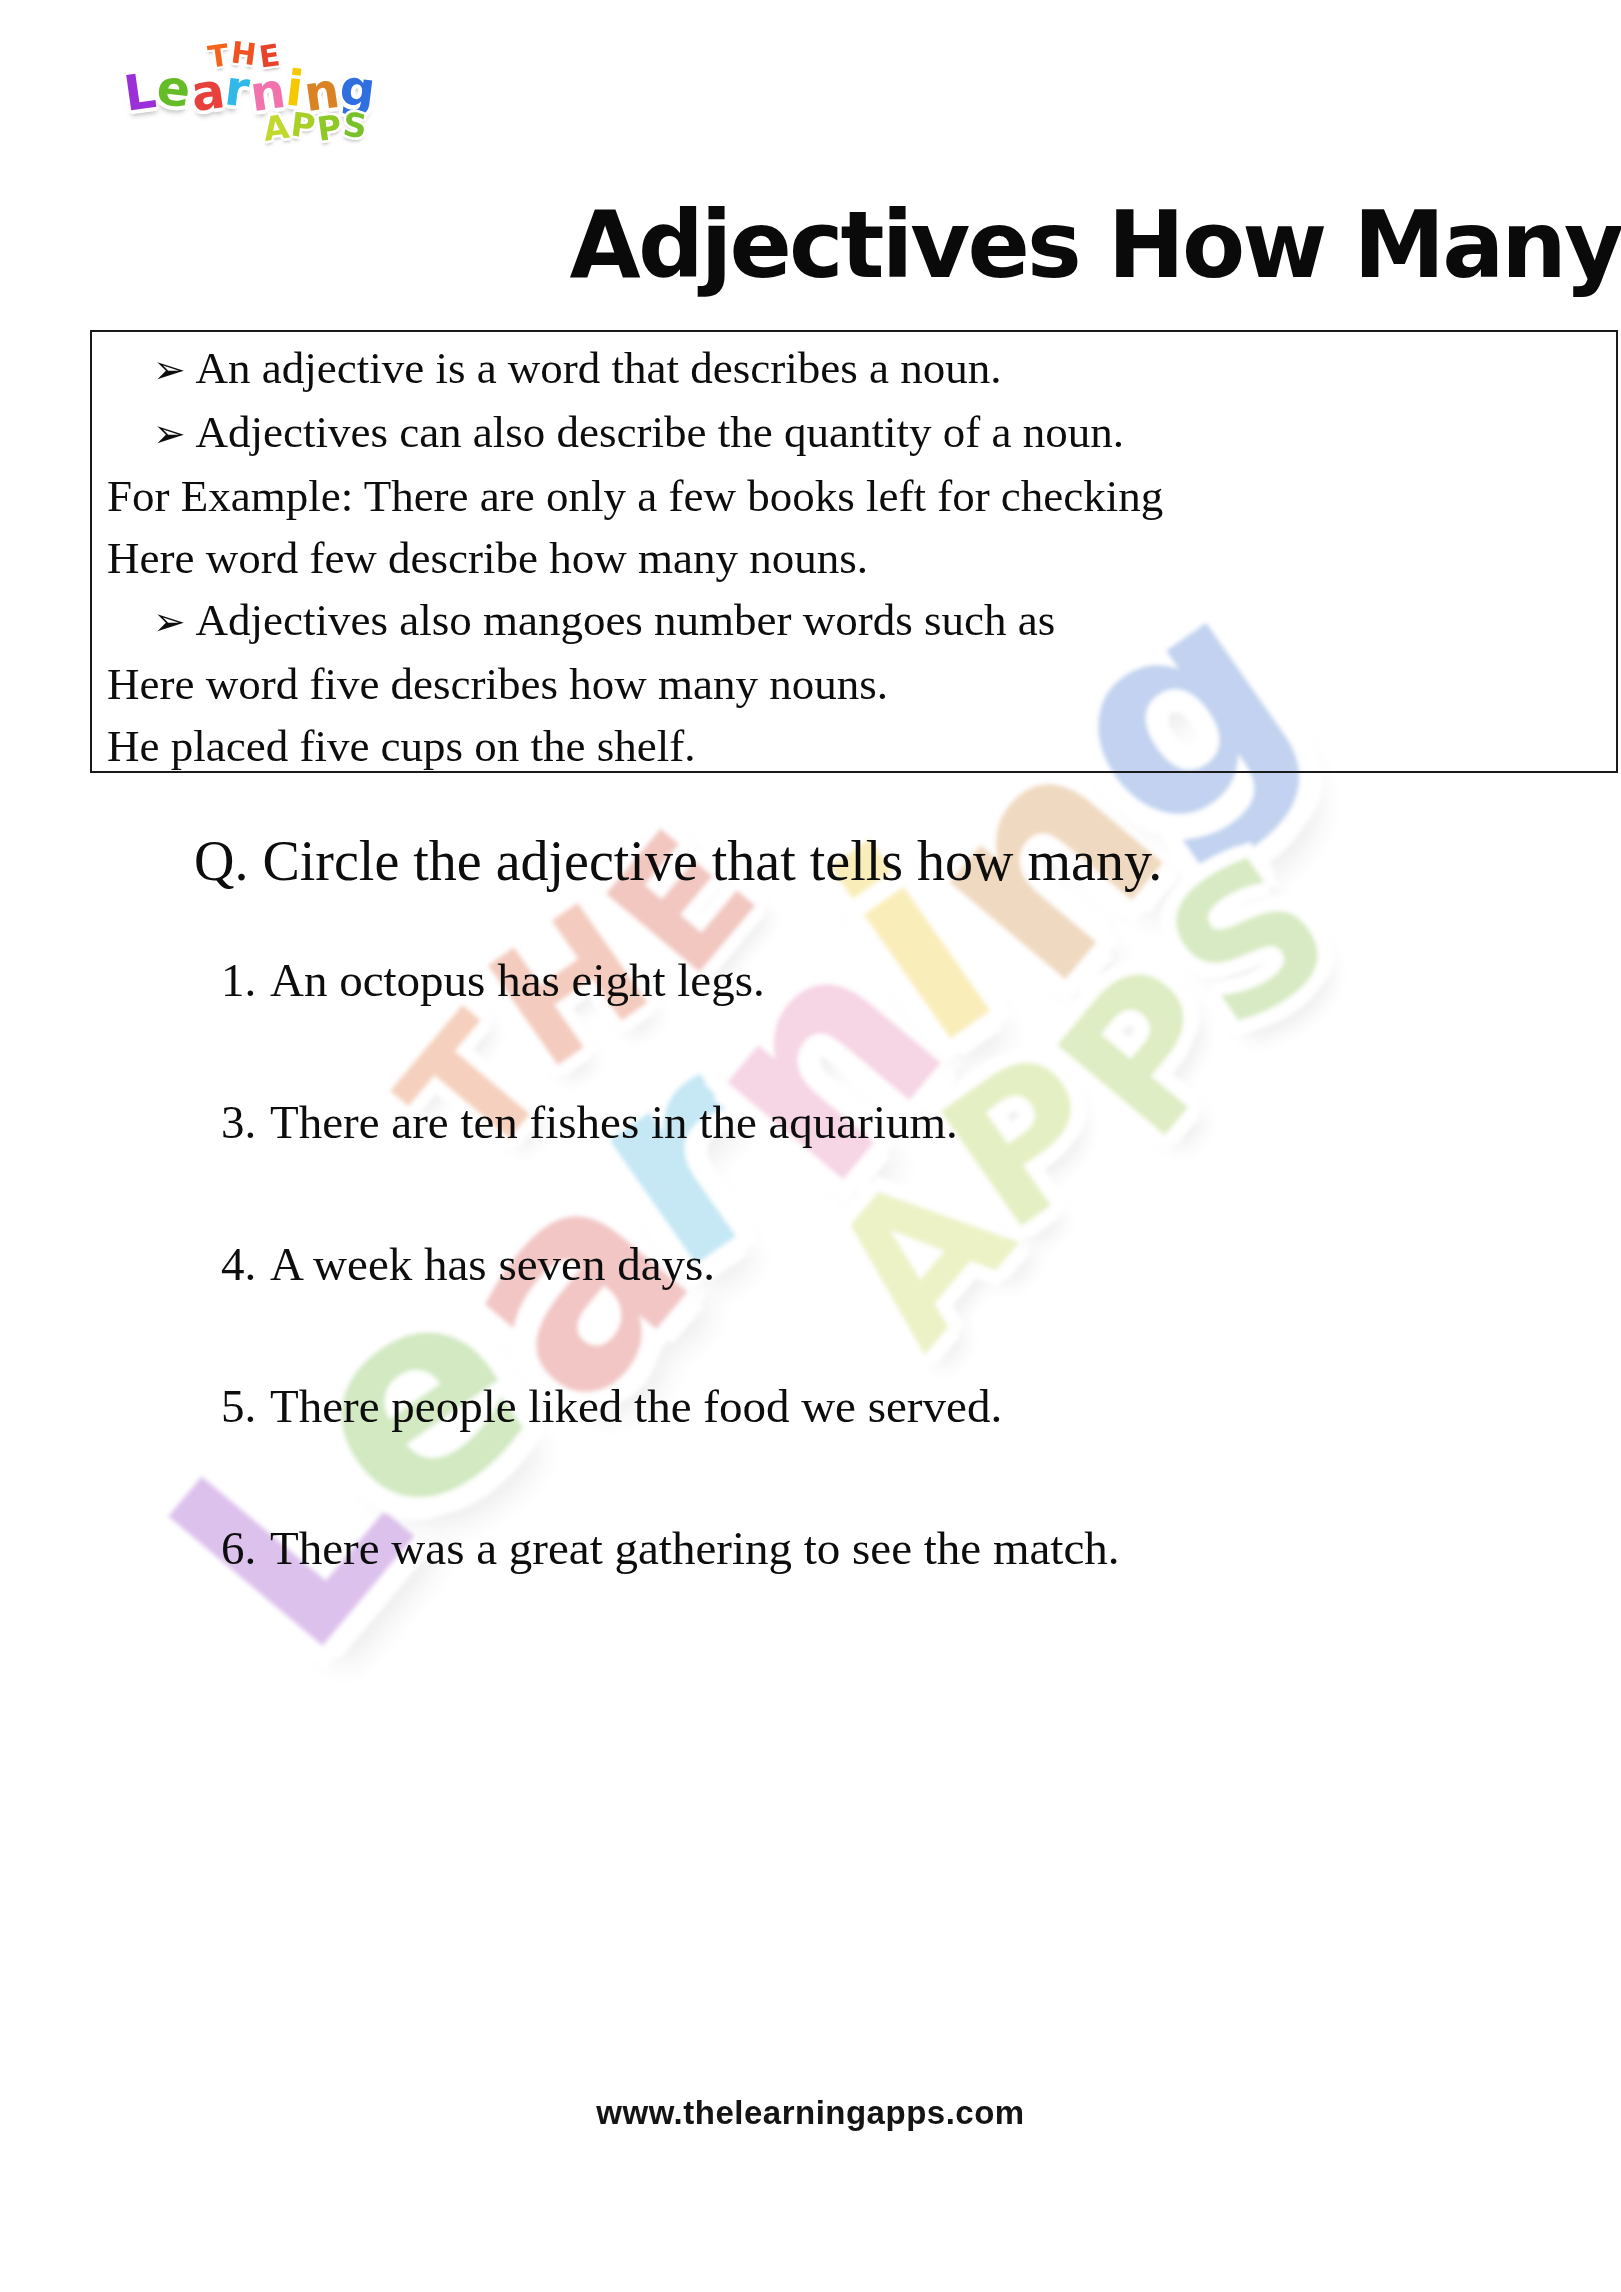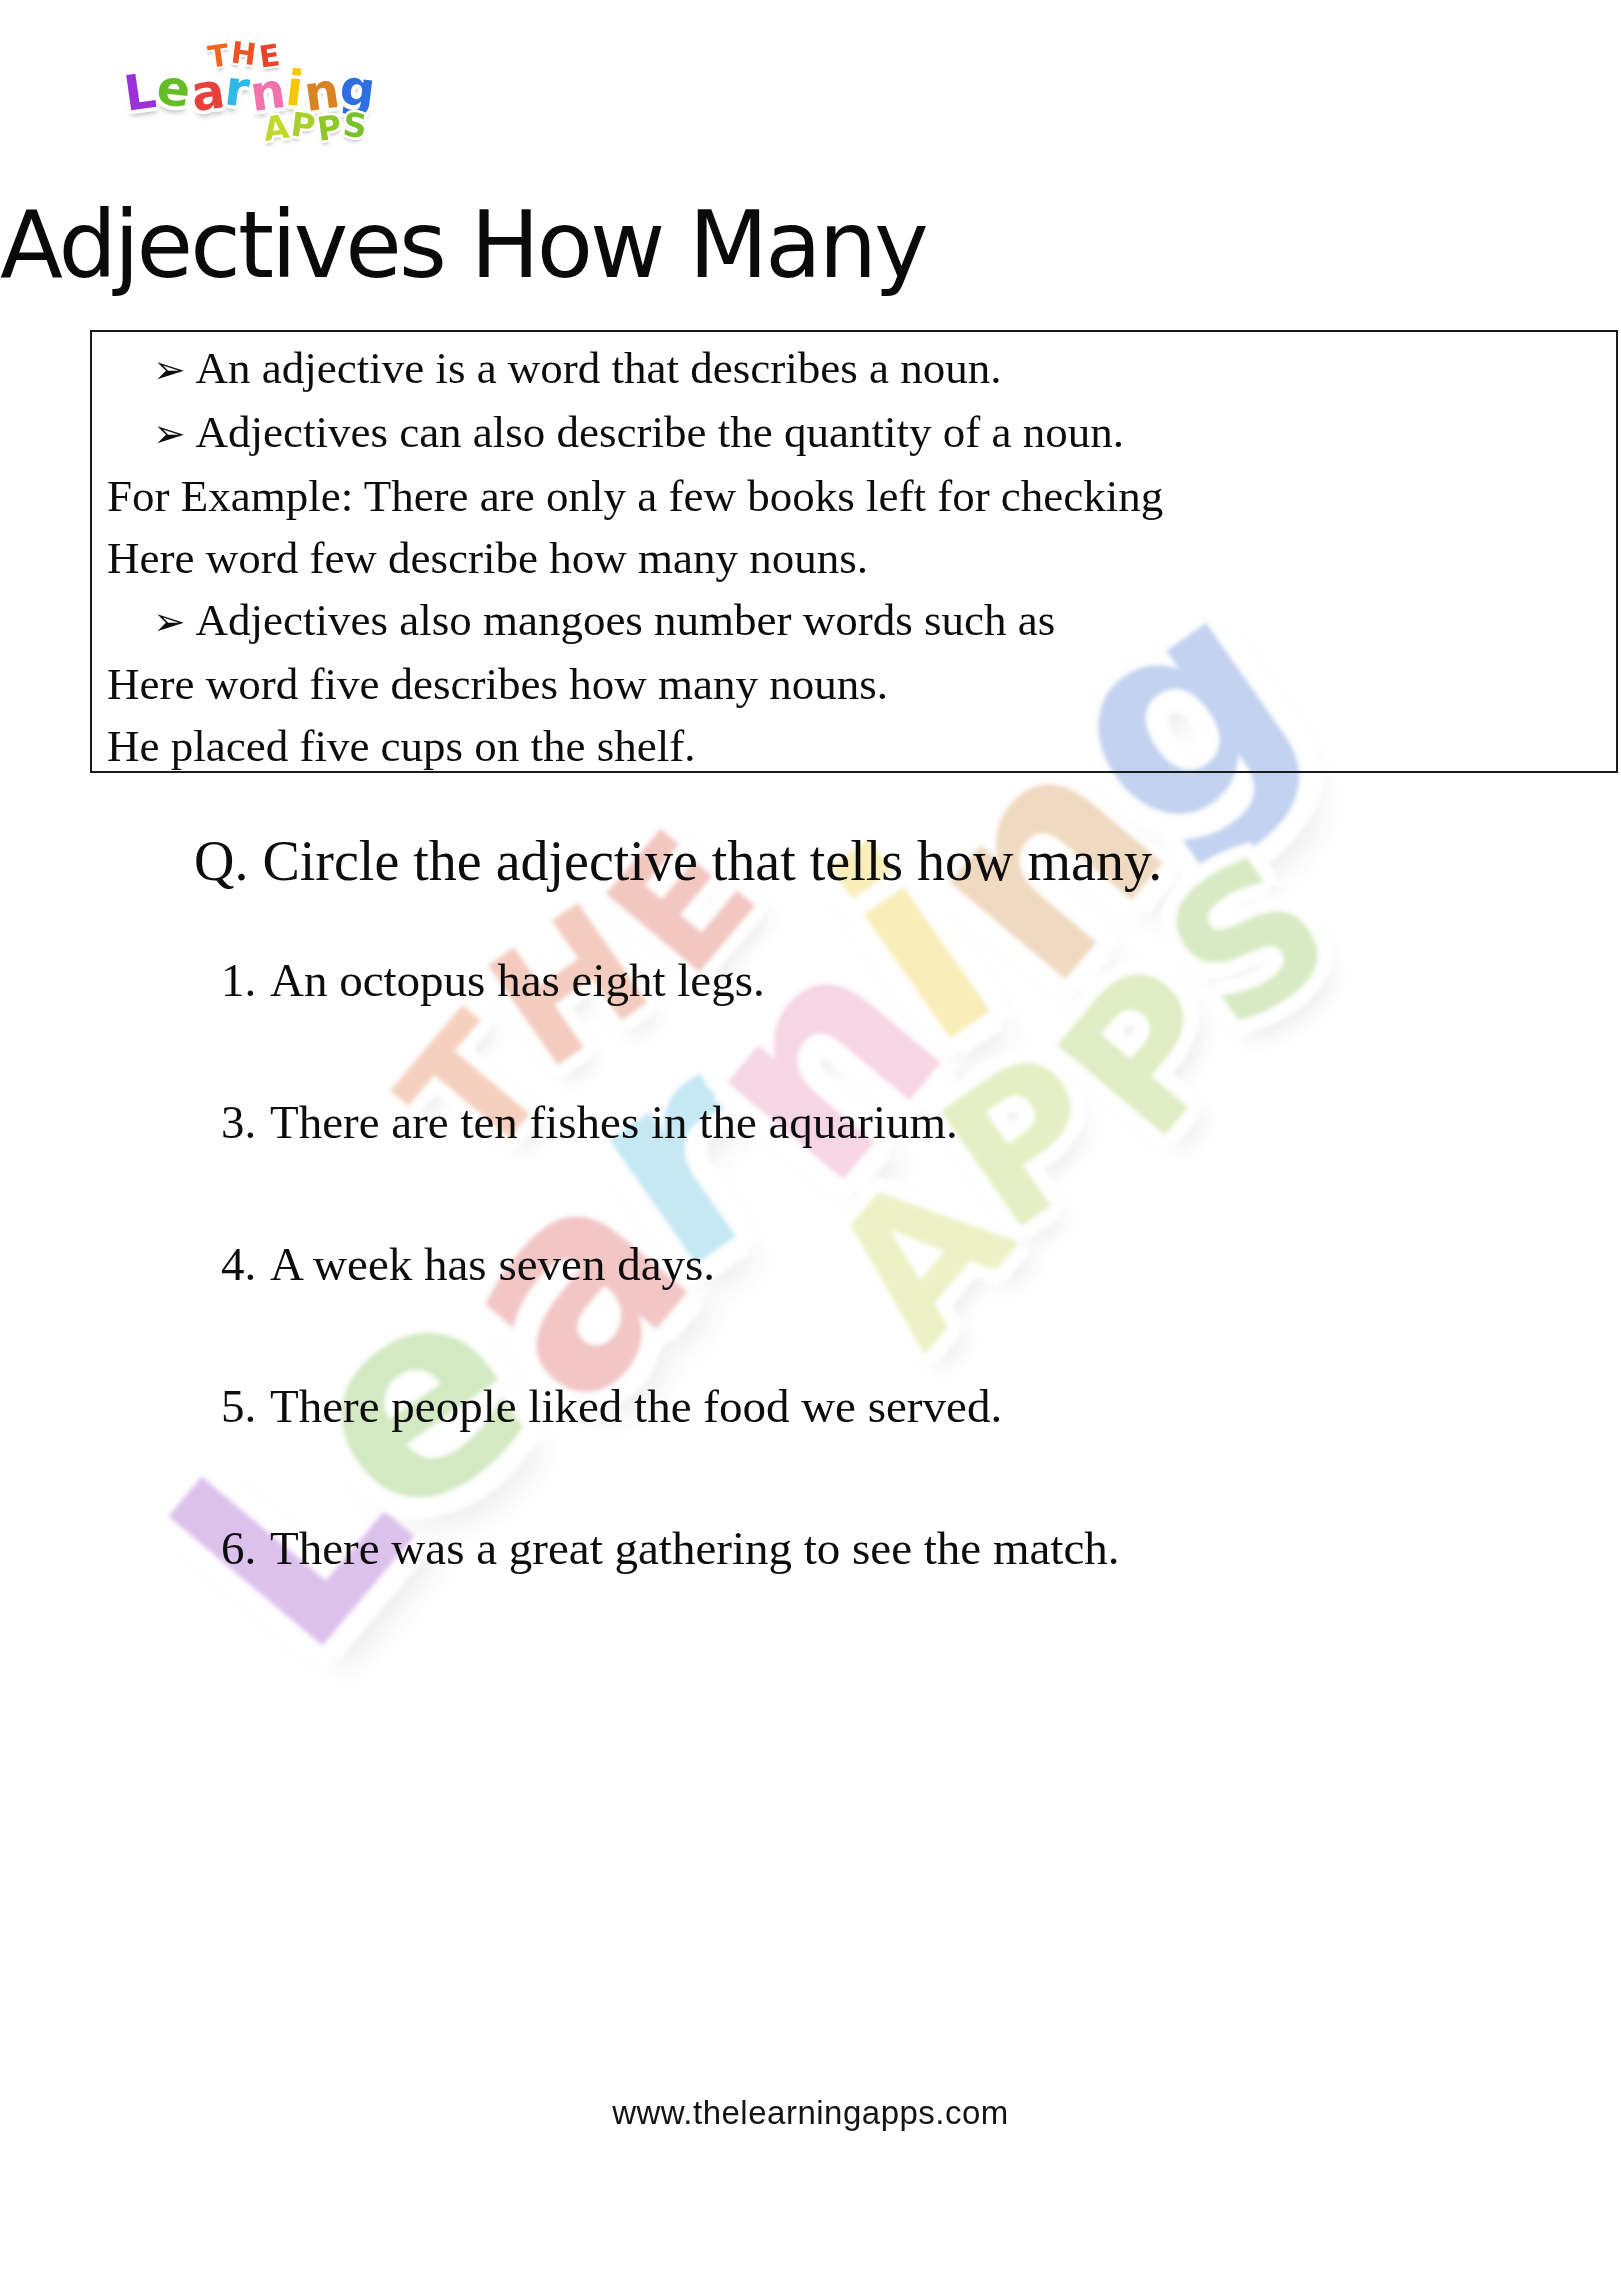--- a/index.html
+++ b/index.html
@@ -43,23 +43,23 @@
     filter:blur(2px) saturate(0.85);
     pointer-events:none;
   }
   #logo-watermark .l-the{font-size:167px;letter-spacing:11.8px;margin-left:-59px;}
   #logo-watermark .l-learning{font-size:276px;line-height:0.92;margin-top:-19.6px;letter-spacing:3.9px;}
   #logo-watermark .l-apps{font-size:192px;margin-top:-25.5px;text-align:right;padding-right:147px;letter-spacing:9.8px;}
 
   
   .page-title{
     position:absolute;left:0;top:192px;width:100%;
-    text-align:left;
+    text-align:right;
     font-family:"DejaVu Sans", sans-serif;
-    font-weight:400;
+    font-weight:700;
     font-size:92px;
     letter-spacing:-2.9px;
     color:#0a0a0a;
   }
 
   
   .def-box{
     position:absolute;left:90px;top:330px;width:1528px;height:443px;
     border:2px solid #1a1a1a;
     box-sizing:border-box;
@@ -82,21 +82,21 @@
   .items{position:absolute;left:221px;top:953px;}
   .item-row{height:47px;margin-bottom:95px;font-size:47px;white-space:nowrap;}
   .item-num{display:inline-block;min-width:49px;}
   .item-text{display:inline-block;}
 
   
   .footer-url{
     position:absolute;left:0;top:2094px;width:100%;
     text-align:center;
     font-family:"Liberation Sans", sans-serif;
-    font-weight:400;
+    font-weight:700;
     font-size:33px;
     letter-spacing:0.5px;
     color:#141414;
   }
 </style>
 </head>
 <body>
 
 <div class="logo-instance" id="logo-watermark">
   <div class="logo-line l-the"><span class="logo-letter" style="color: rgb(243, 100, 28);">T</span><span class="logo-letter" style="color: rgb(239, 83, 34);">H</span><span class="logo-letter" style="color: rgb(232, 67, 42);">E</span></div>

